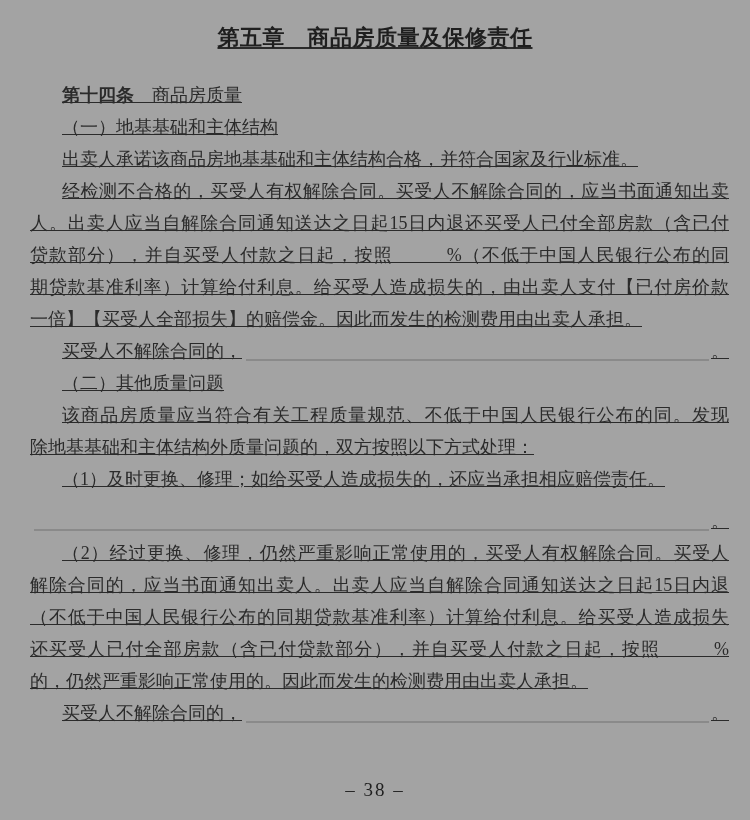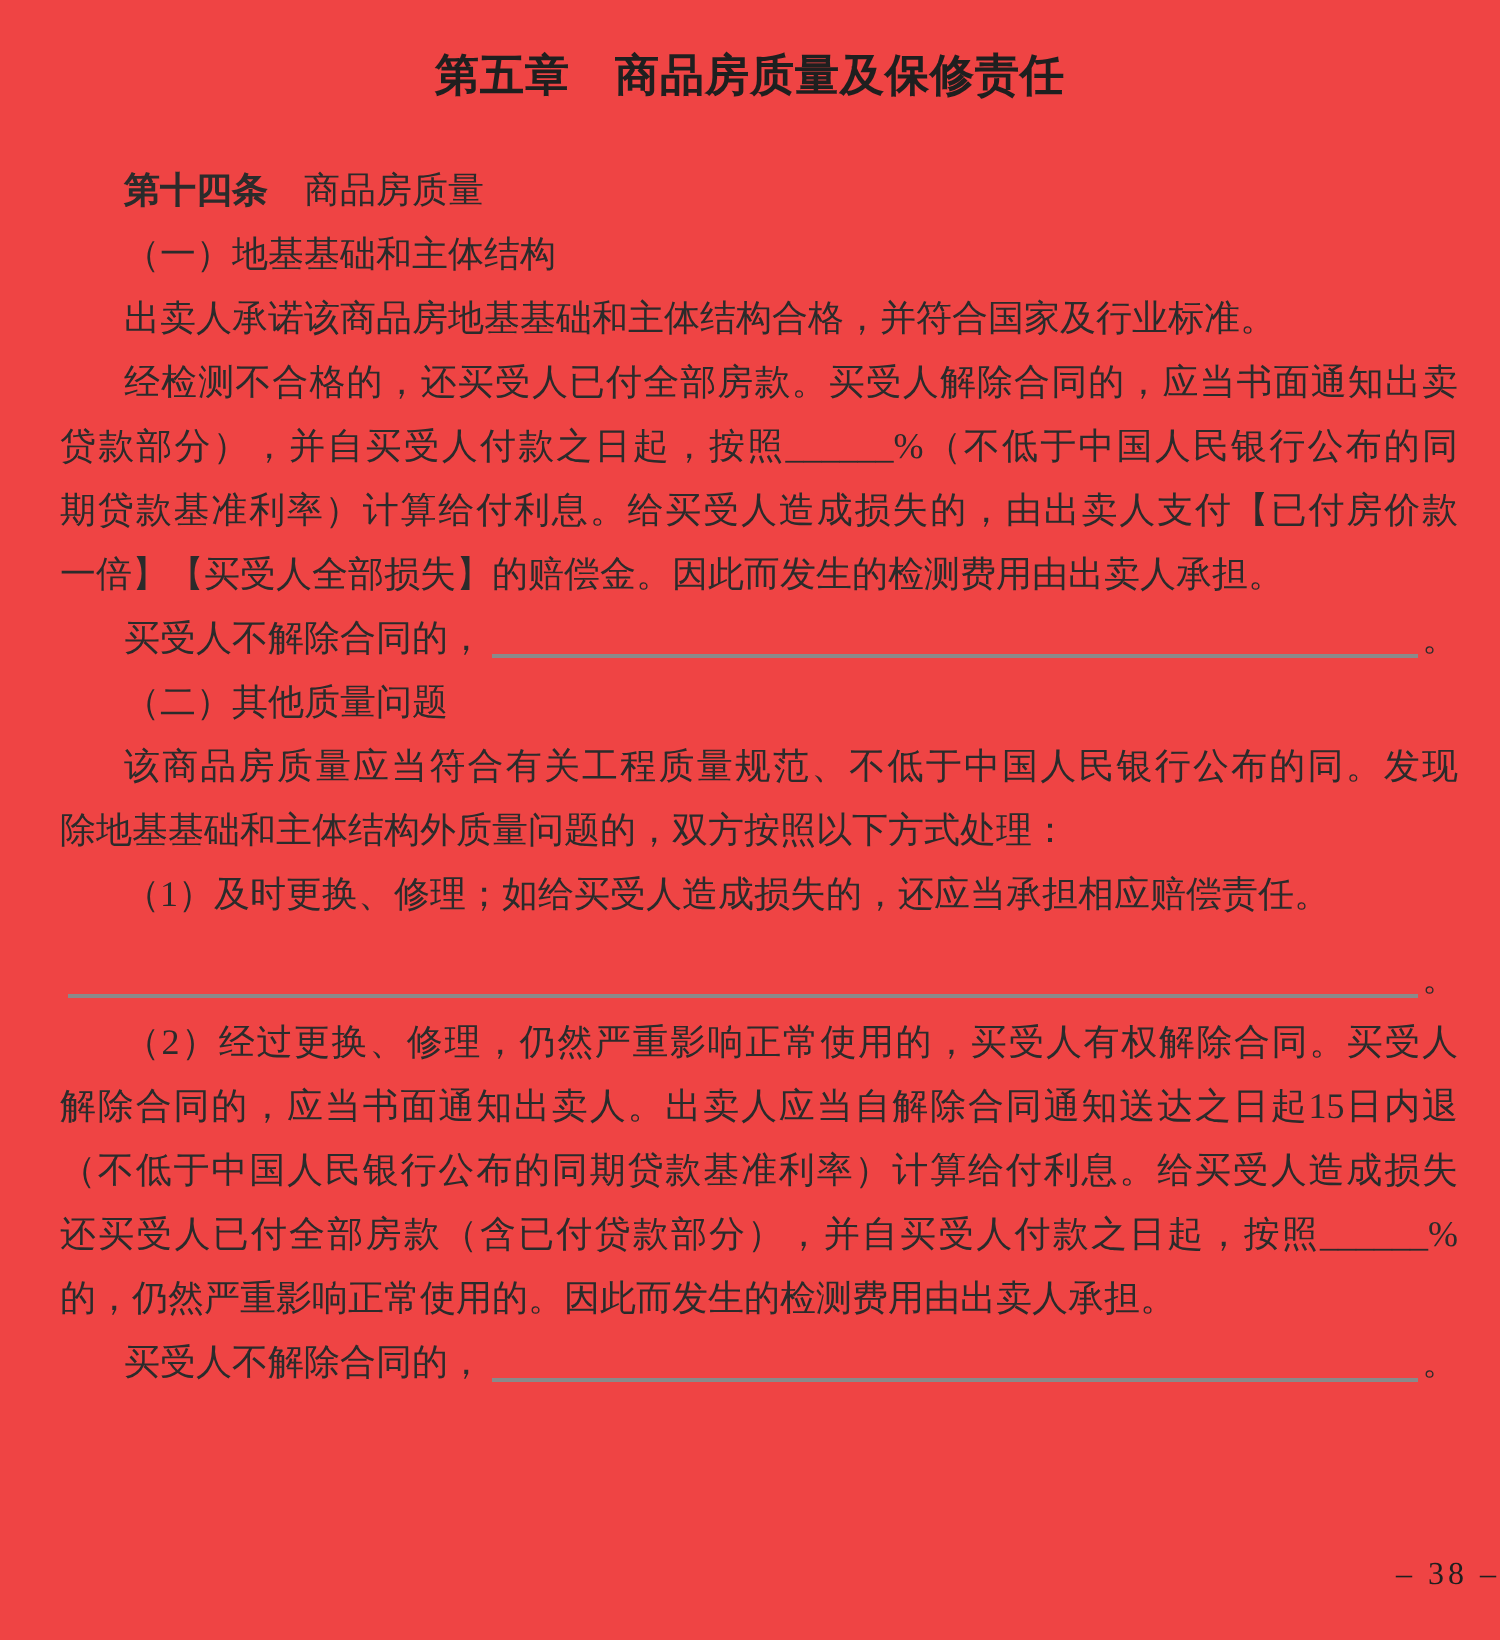--- a/index.html
+++ b/index.html
@@ -1,24 +1,25 @@
 <!DOCTYPE html>
 <html><head>
 <meta charset="utf-8">
 <style>
   * { margin: 0; padding: 0; box-sizing: border-box; }
   html, body { background: #f2f2f2; }
   .page {
     position: relative;
     width: 750px;
     height: 820px;
-    background: #ef4444;
+    background: #a3a3a3;
     overflow: hidden;
     font-family: "Liberation Serif", "DejaVu Serif", serif;
     color: #2b2b2b;
+    text-decoration: underline;
   }
   .chapter-title {
     margin-top: 23px;
     text-align: center;
     font-size: 22px;
     line-height: 30px;
     font-weight: bold;
     color: #1f1f1f;
     letter-spacing: 0.5px;
   }
@@ -44,37 +45,38 @@
     height: 0;
     border-bottom: 2px solid #8a8a8a;
     margin: 0 2px 6px 4px;
   }
   .bold { font-weight: bold; }
   .page-number {
     position: absolute;
     left: 0;
     top: 779px;
     width: 100%;
-    text-align: right;
-    font-size: 16px;
+    text-align: center;
+    font-size: 19px;
     color: #1f1f1f;
     letter-spacing: 2px;
   }
 </style>
 </head>
 <body>
 
 <div class="page">
   <div class="chapter-title">第五章　商品房质量及保修责任</div>
 
   <div class="doc-body">
       <div class="line indent"><span class="bold">第十四条</span><span>　商品房质量</span></div>
       <div class="line indent"><span>（一）地基基础和主体结构</span></div>
       <div class="line indent"><span>出卖人承诺该商品房地基基础和主体结构合格，并符合国家及行业标准。</span></div>
-      <div class="line indent justify"><span>经检测不合格的，还买受人已付全部房款。买受人解除合同的，应当书面通知出卖</span></div>
+      <div class="line indent justify"><span>经检测不合格的，买受人有权解除合同。买受人不解除合同的，应当书面通知出卖</span></div>
+      <div class="line justify"><span>人。出卖人应当自解除合同通知送达之日起15日内退还买受人已付全部房款（含已付</span></div>
       <div class="line justify"><span>贷款部分），并自买受人付款之日起，按照______%（不低于中国人民银行公布的同</span></div>
       <div class="line justify"><span>期贷款基准利率）计算给付利息。给买受人造成损失的，由出卖人支付【已付房价款</span></div>
       <div class="line"><span>一倍】【买受人全部损失】的赔偿金。因此而发生的检测费用由出卖人承担。</span></div>
       <div class="line indent fill-line">
         <span>买受人不解除合同的，</span>
         <span class="fill"></span>
         <span>。</span>
       </div>
       <div class="line indent"><span>（二）其他质量问题</span></div>
       <div class="line indent justify"><span>该商品房质量应当符合有关工程质量规范、不低于中国人民银行公布的同。发现</span></div>

